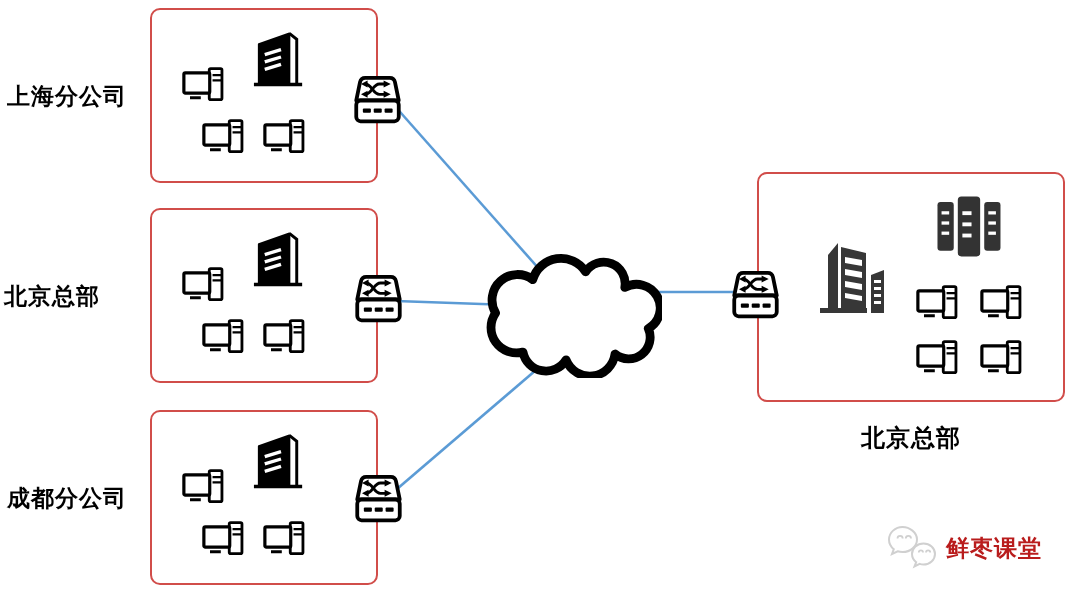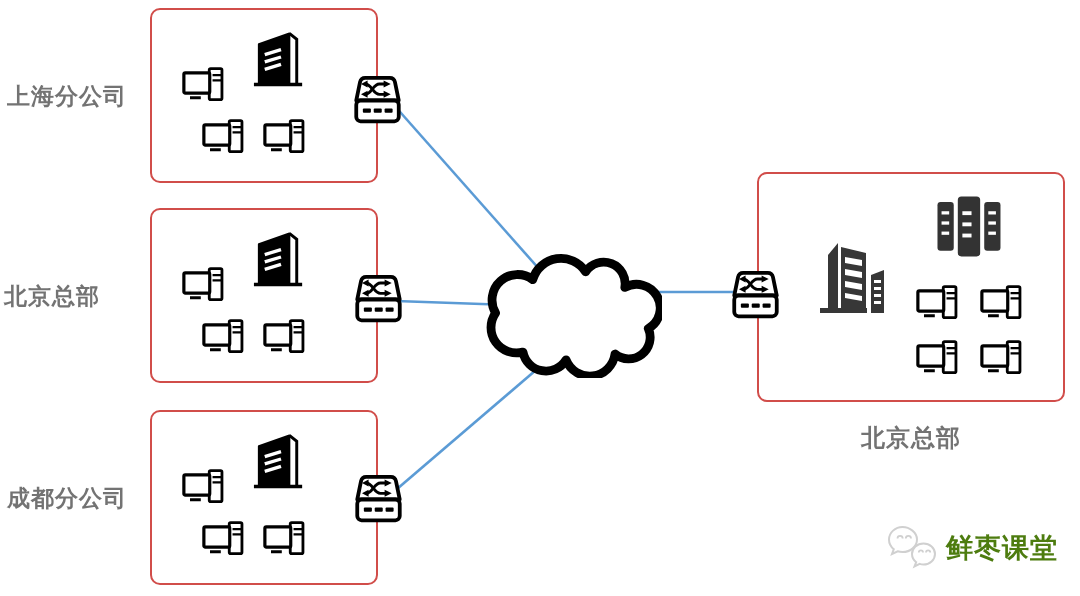--- a/index.html
+++ b/index.html
@@ -5,28 +5,28 @@
   html,body{margin:0;padding:0;background:#fff;}
   #canvas{
     position:relative;width:1080px;height:596px;background:#fff;overflow:hidden;
     font-family:"Liberation Sans",sans-serif;
   }
   .site-box{
     position:absolute;border:2px solid #d14d4a;border-radius:10px;background:#fff;
     box-sizing:border-box;
   }
   .site-label{
-    position:absolute;color:#737373;font-weight:bold;font-size:23px;
+    position:absolute;color:#000000;font-weight:bold;font-size:23px;
     letter-spacing:1px;white-space:nowrap;
   }
   .lines-layer{position:absolute;left:0;top:0;width:1080px;height:596px;}
   .node{position:absolute;}
   .watermark{position:absolute;left:886px;top:525px;display:flex;align-items:center;}
   .watermark-text{
-    color:#4d7c0f;font-size:27px;font-weight:bold;letter-spacing:1px;margin-left:8px;
+    color:#b91c1c;font-size:23px;font-weight:bold;letter-spacing:1px;margin-left:8px;
     white-space:nowrap;
   }
 </style>
 </head>
 <body>
 
 <svg width="0" height="0" style="position:absolute" aria-hidden="true">
   <defs>
     <symbol id="sym-pc" viewBox="0 0 50 42">
       <rect x="29" y="2.5" width="13.5" height="33" rx="1.5" fill="#fff" stroke="#000" stroke-width="3"></rect>

